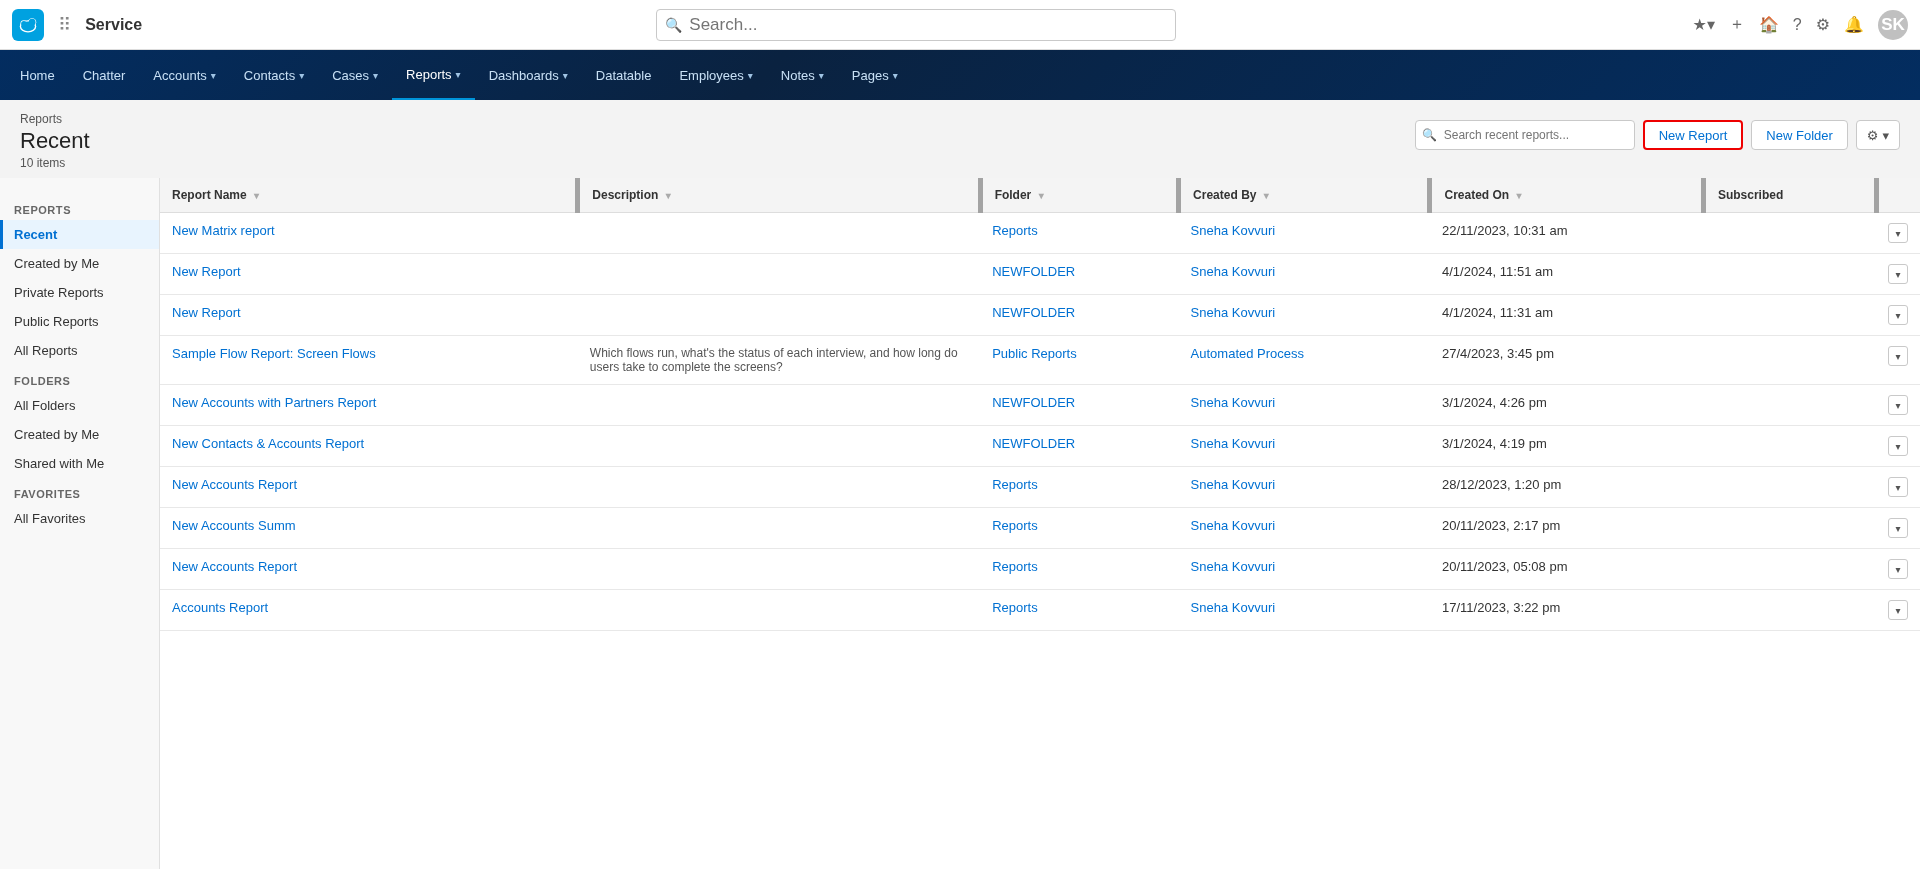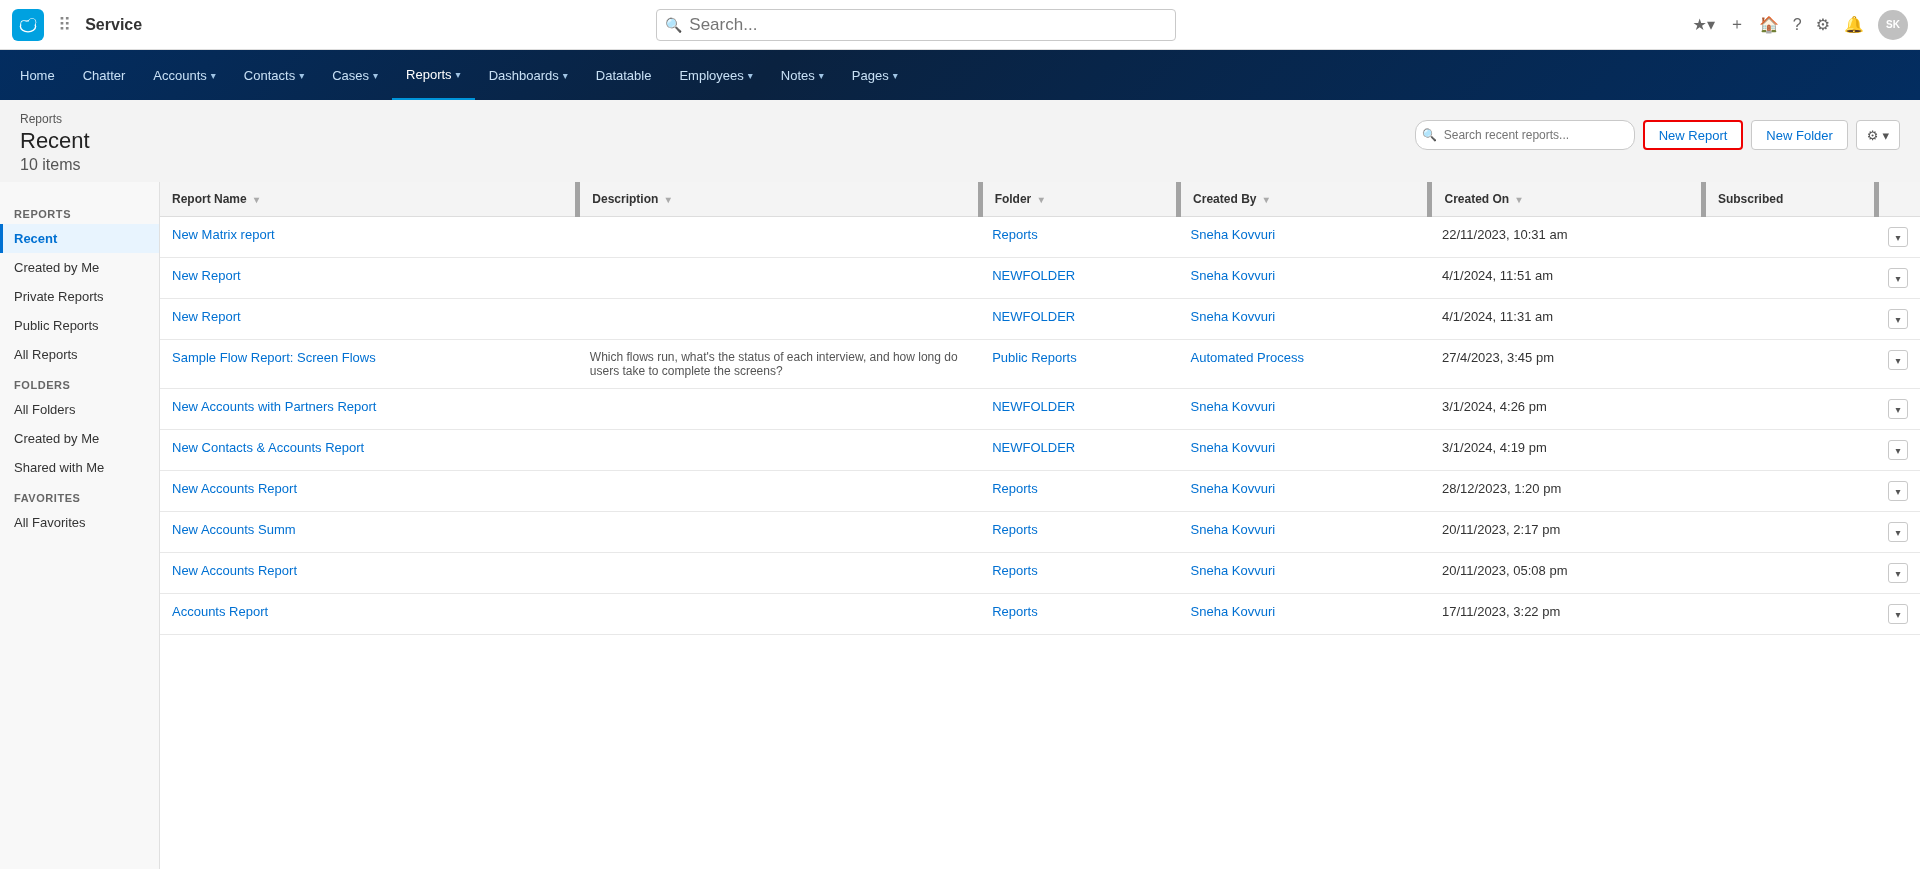--- a/index.html
+++ b/index.html
@@ -72,21 +72,21 @@
       font-size: 16px;
       cursor: pointer;
       display: flex; align-items: center;
     }
     .avatar {
       width: 30px; height: 30px;
       border-radius: 50%;
       background: #c0c0c0;
       display: flex; align-items: center; justify-content: center;
       color: #fff;
-      font-size: 10px;
+      font-size: 17px;
       font-weight: bold;
       cursor: pointer;
     }
 
     
     .sec-nav {
       background: linear-gradient(135deg, #032d60 0%, #0a2240 40%, #032d60 100%);
       height: 50px;
       display: flex;
       align-items: center;
@@ -125,38 +125,38 @@
       font-size: 12px;
       color: #555;
       margin-bottom: 2px;
     }
     .page-title {
       font-size: 22px;
       font-weight: 300;
       color: #222;
     }
     .item-count {
-      font-size: 16px;
+      font-size: 12px;
       color: #555;
       margin-top: 2px;
     }
     .header-actions {
       display: flex;
       align-items: center;
       gap: 8px;
       margin-top: 8px;
     }
     .search-reports {
       position: relative;
     }
     .search-reports input {
       width: 220px;
       height: 30px;
       border: 1px solid #c9c9c9;
-      border-radius: 12px;
+      border-radius: 4px;
       padding: 0 10px 0 28px;
       font-size: 12px;
       color: #888;
       outline: none;
       background: #fff;
     }
     .search-reports .s-icon {
       position: absolute;
       left: 8px;
       top: 50%;

